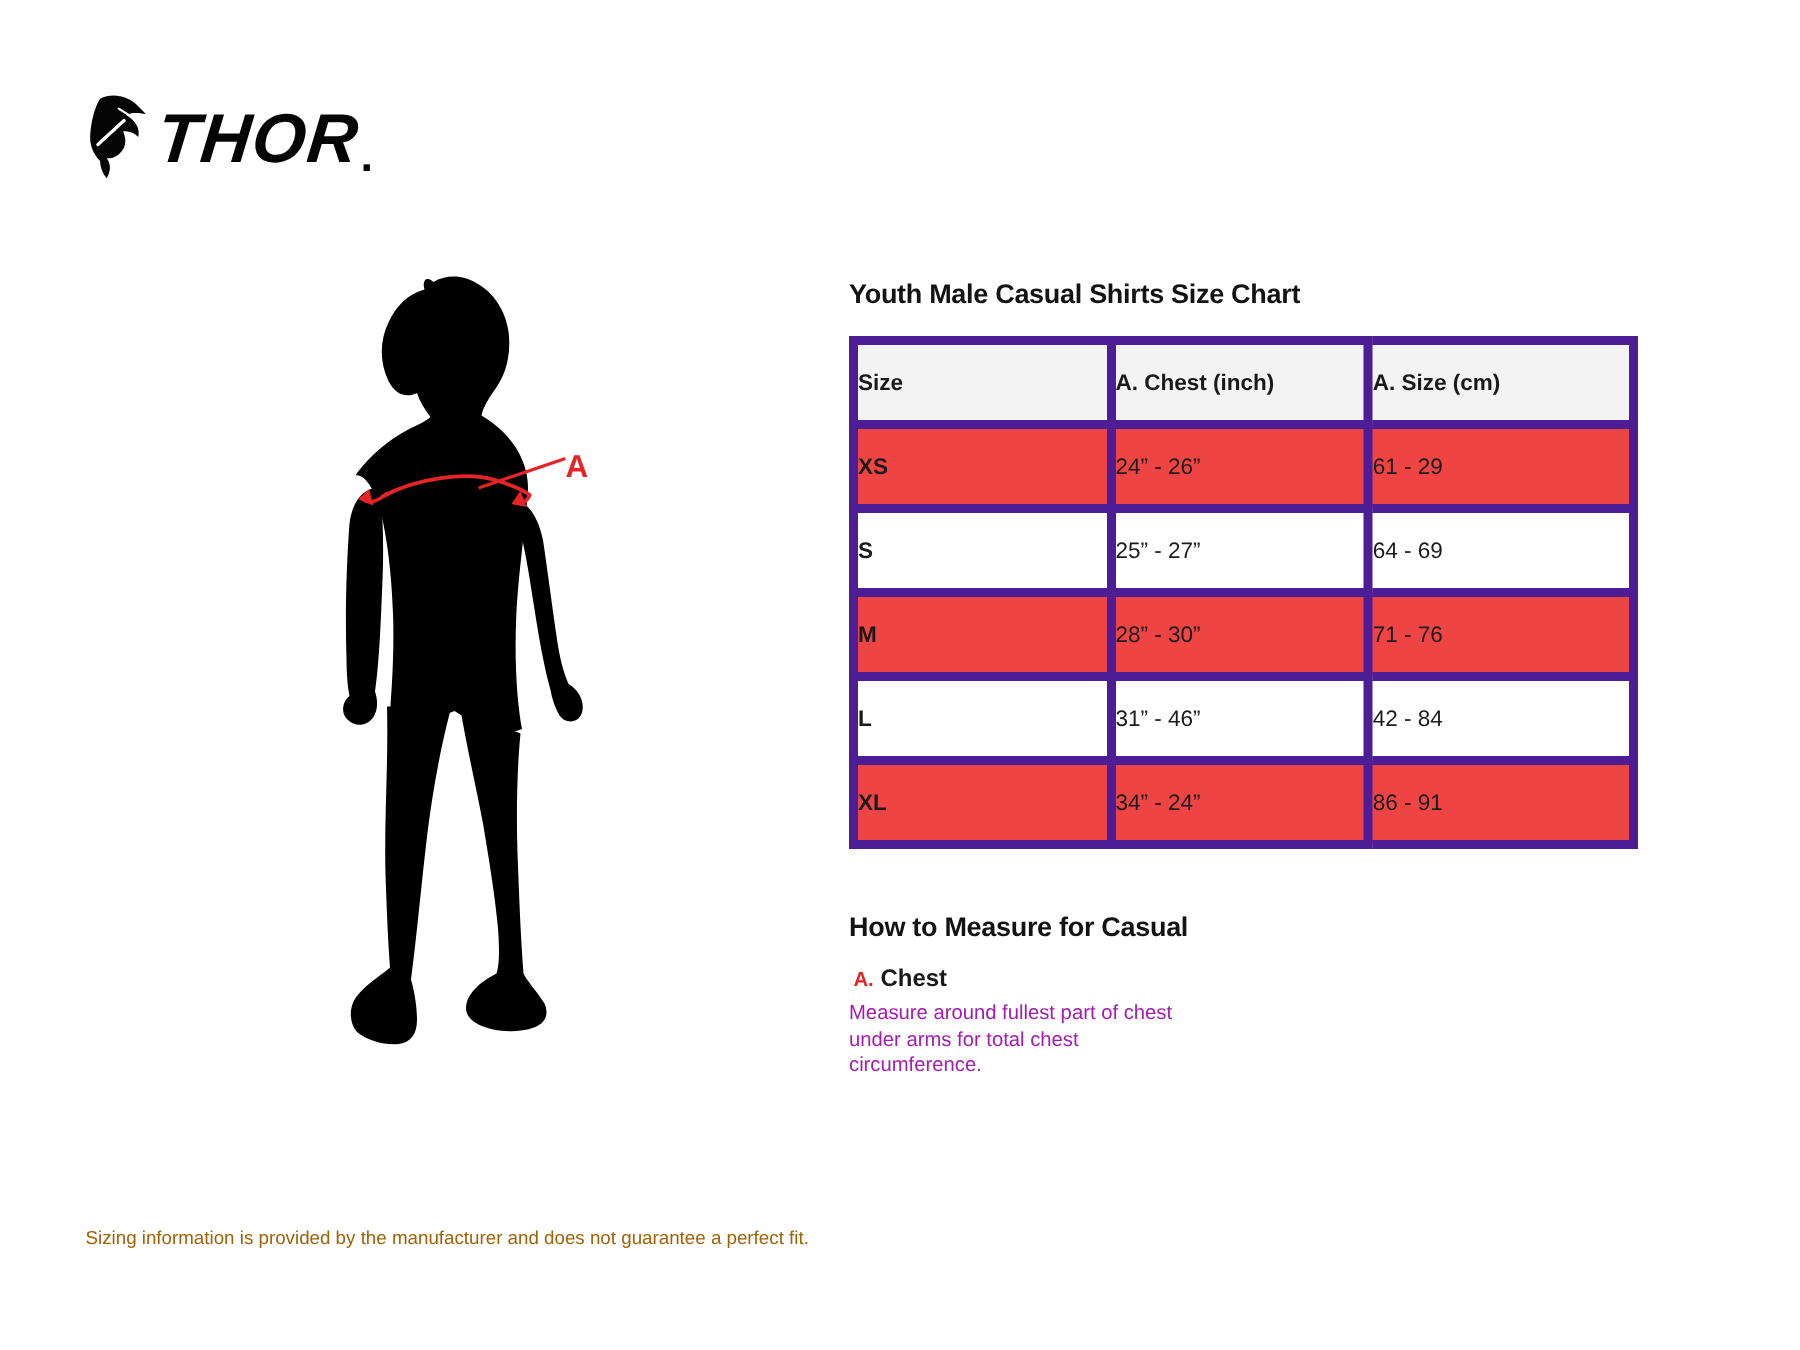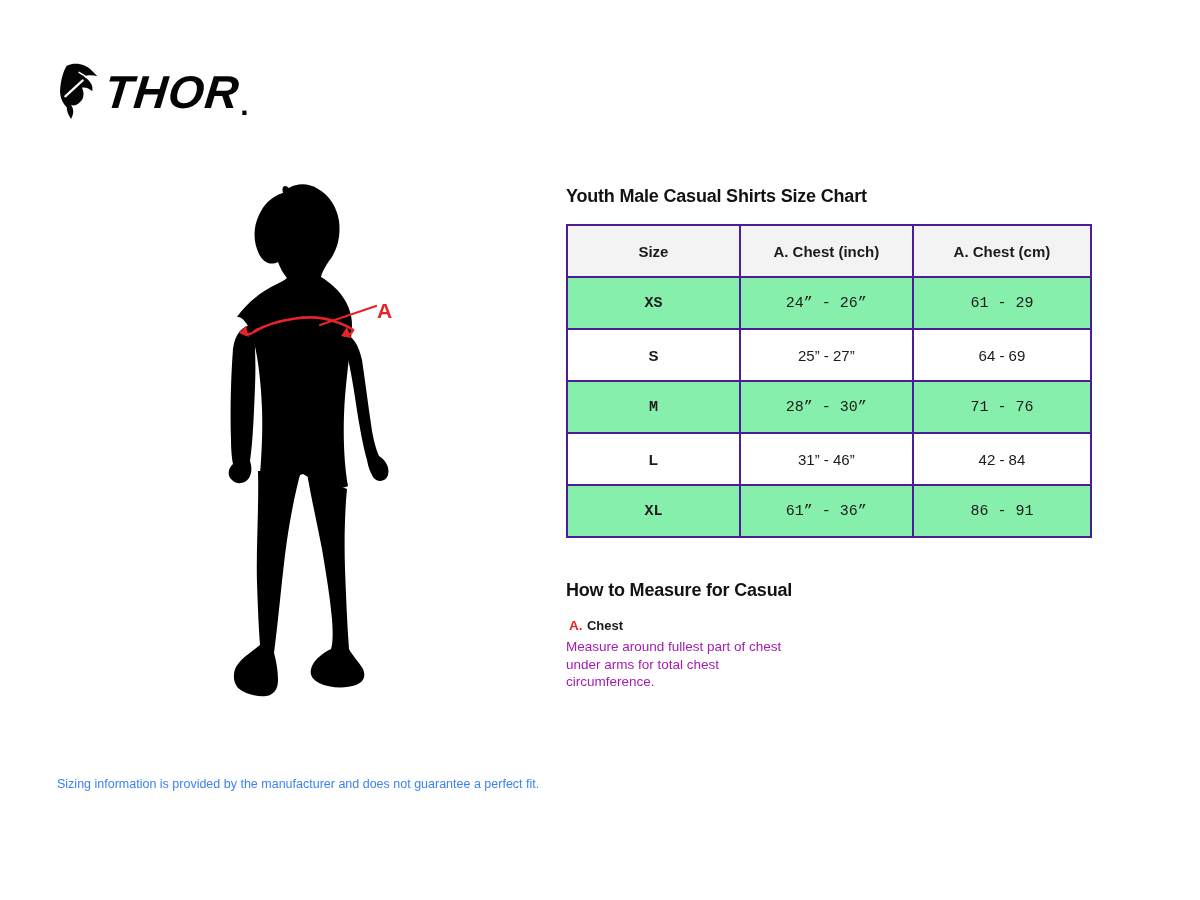--- a/index.html
+++ b/index.html
@@ -20,36 +20,36 @@
   }
   
   .figure{position:absolute;left:225px;top:183px;width:175px;height:530px;}
   
   .chart-col{position:absolute;left:566px;top:186px;width:475px;}
   .chart-title{font-size:18px;font-weight:bold;color:#131313;margin:0 0 0 0;letter-spacing:-0.2px;}
   table.size-table{
     border-collapse:collapse;width:526px;margin-top:17px;table-layout:fixed;
   }
   table.size-table th,table.size-table td{
-    border:2px solid #4c1d95;text-align:center;vertical-align:middle;
+    border:6px solid #4c1d95;text-align:left;vertical-align:middle;
     height:50px;font-size:15px;color:#1a1a1a;padding:0;
   }
   table.size-table th{background:#f3f3f3;font-weight:bold;}
   table.size-table td.size-cell{font-weight:bold;}
-  table.size-table tr.alt td{background:#86efac;font-family:Liberation Mono, monospace;}
+  table.size-table tr.alt td{background:#ef4444;}
   table.size-table tr.plain td{background:#ffffff;}
   table.size-table col.c1{width:33%;} table.size-table col.c2{width:33%;} table.size-table col.c3{width:34%;}
   .measure{margin-top:42px;}
   .measure-title{font-size:18px;font-weight:bold;color:#131313;margin:0;letter-spacing:-0.2px;}
   .measure-item{margin-top:15px;}
   .measure-key{color:#e52428;font-weight:bold;font-size:13.5px;margin-left:3px;}
-  .measure-name{color:#191919;font-weight:bold;font-size:13px;}
+  .measure-name{color:#191919;font-weight:bold;font-size:16px;}
   .measure-desc{font-size:13.5px;line-height:1.3;margin-top:4px;width:240px;color:#a21caf;}
   
-  .footer{position:absolute;left:57px;top:776px;font-size:12.5px;line-height:16px;color:#3b82f6;}
+  .footer{position:absolute;left:57px;top:817px;font-size:12.5px;line-height:16px;color:#a16207;}
 </style>
 </head>
 <body>
 
 <div class="page">
 
   <div class="logo">
     <svg class="goat" viewBox="0 0 55 80" aria-hidden="true">
       <path fill="#050505" d="M12,4 C24,-2 38,2 46,10 L54,18 C47,17 41,16 36,19
         C44,24 49,31 47,39 C43,35 38,33 33,34 C36,40 36,47 32,52
@@ -111,21 +111,21 @@
     <table class="size-table">
       <colgroup>
           <col class="c1">
           <col class="c2">
           <col class="c3">
         </colgroup>
       <thead>
         <tr>
           <th>Size</th>
           <th>A. Chest (inch)</th>
-          <th>A. Chest (cm)</th>
+          <th>A. Size (cm)</th>
         </tr>
       </thead>
       <tbody>
         <tr class="alt">
           <td class="size-cell">XS</td>
           <td>24” - 26”</td>
           <td>61 - 29</td>
         </tr>
         <tr class="plain">
           <td class="size-cell">S</td>
@@ -137,21 +137,21 @@
           <td>28” - 30”</td>
           <td>71 - 76</td>
         </tr>
         <tr class="plain">
           <td class="size-cell">L</td>
           <td>31” - 46”</td>
           <td>42 - 84</td>
         </tr>
         <tr class="alt">
           <td class="size-cell">XL</td>
-          <td>61” - 36”</td>
+          <td>34” - 24”</td>
           <td>86 - 91</td>
         </tr>
       </tbody>
     </table>
 
     <div class="measure">
       <h3 class="measure-title">How to Measure for Casual</h3>
       <div class="measure-item">
         <div>
           <span class="measure-key">A.</span>

